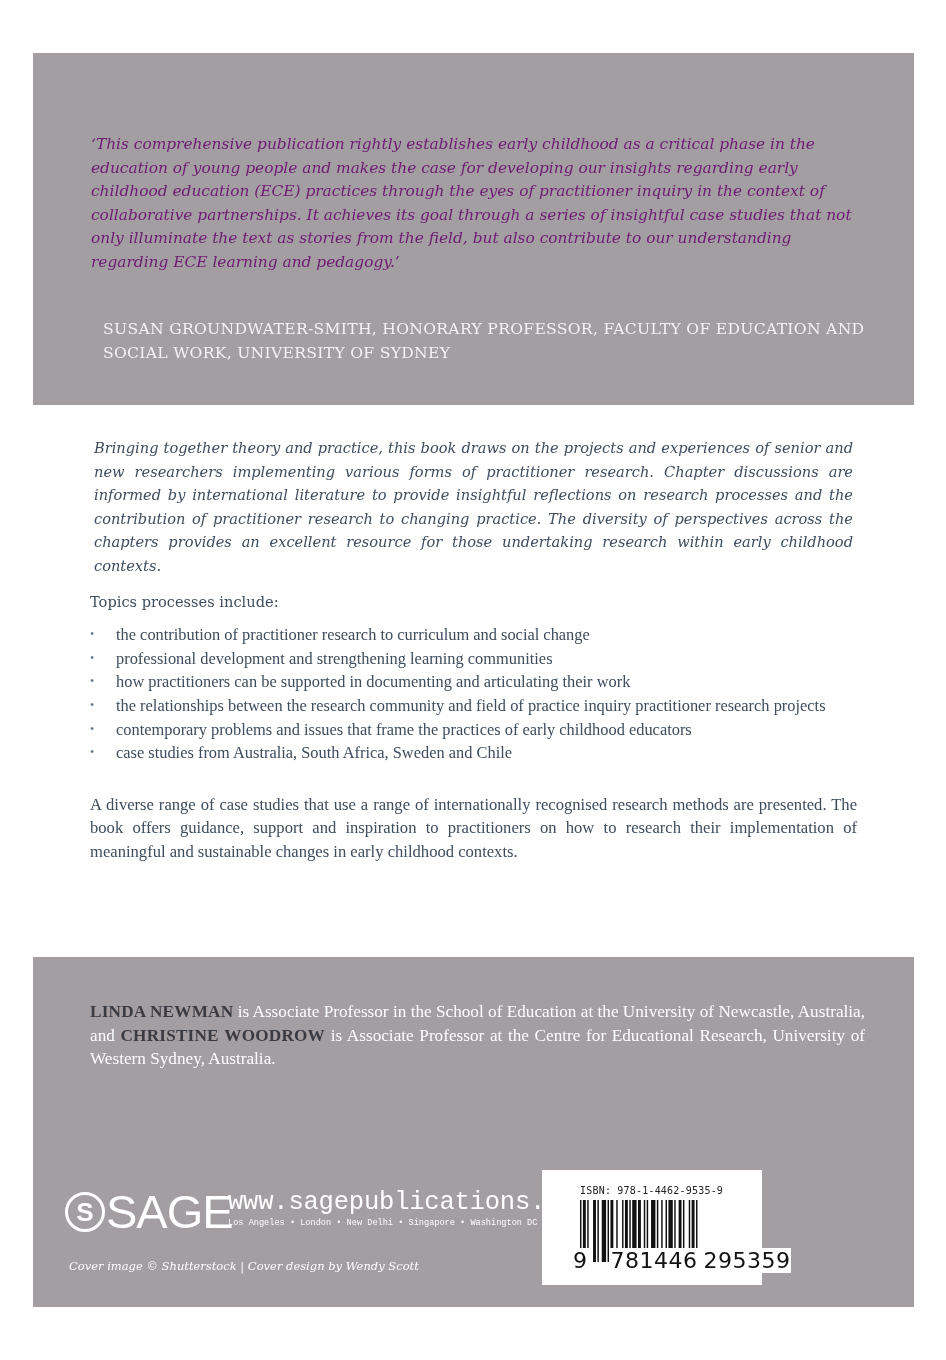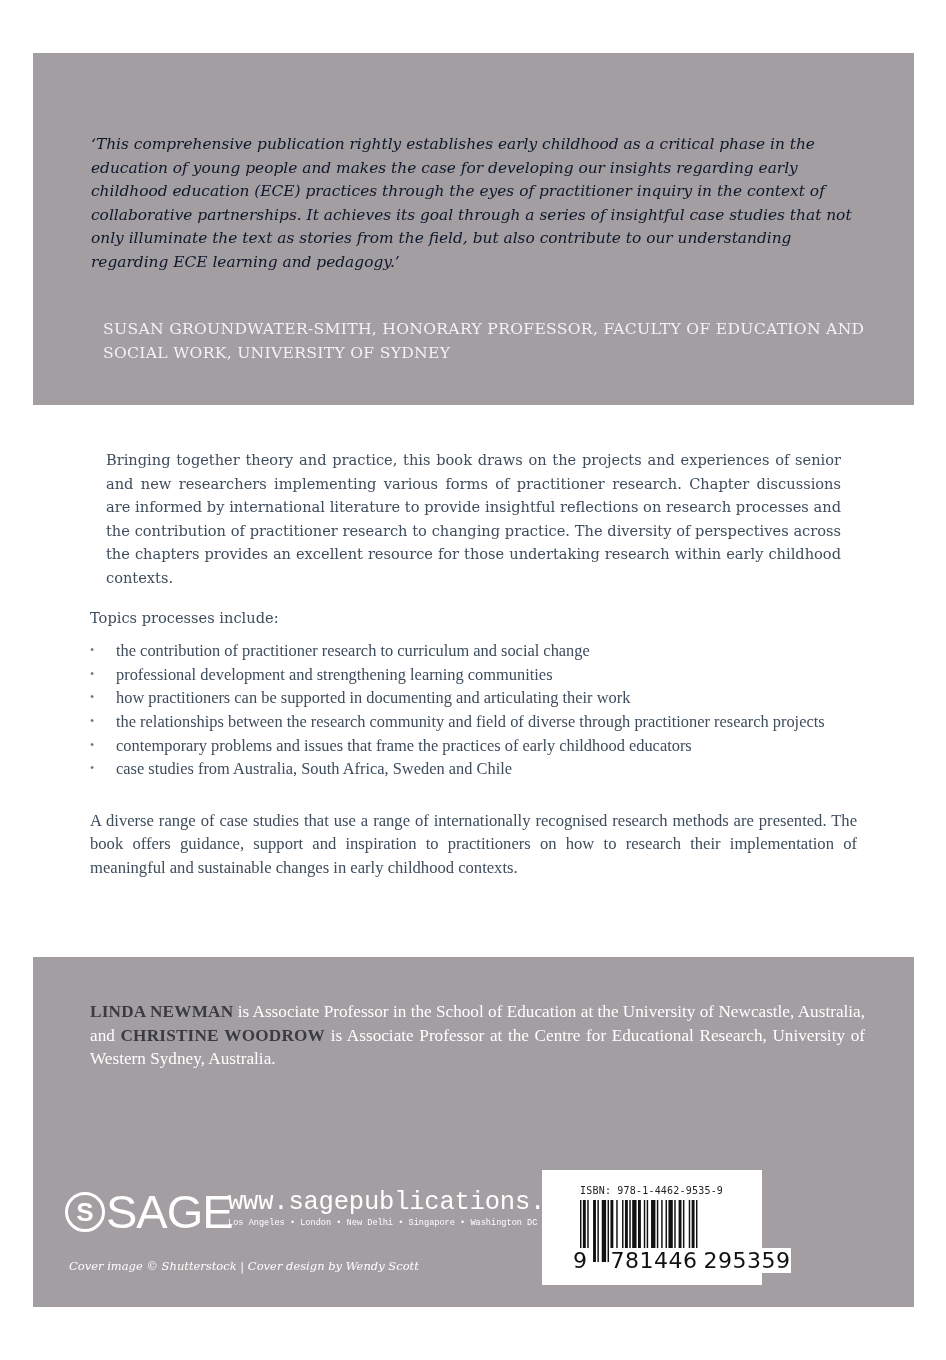--- a/index.html
+++ b/index.html
@@ -1,23 +1,23 @@
 <!DOCTYPE html>
 <html><head>
 <meta charset="utf-8">
 <style>
   html, body { margin: 0; padding: 0; background: #ffffff; }
   body { width: 946px; height: 1360px; position: relative; overflow: hidden; font-family: "DejaVu Serif", serif; }
   .panel { position: absolute; left: 33px; width: 881px; background: #a29ea2; }
   #top-panel { top: 53px; height: 352px; }
   #bottom-panel { top: 957px; height: 350px; }
-  .quote { position: absolute; left: 58px; top: 80px; width: 770px; color: #0f172a; font-style: italic; font-size: 15.4px; line-height: 23.6px; font-family: "DejaVu Serif", serif; text-align: left; }
+  .quote { position: absolute; left: 58px; top: 80px; width: 770px; color: #701a75; font-style: italic; font-size: 15.4px; line-height: 23.6px; font-family: "DejaVu Serif", serif; text-align: left; }
   .attribution { position: absolute; left: 70px; top: 265px; width: 790px; color: #f4f2f4; font-size: 15.6px; line-height: 23.5px; letter-spacing: 0.3px; font-family: "DejaVu Serif", serif; text-transform: uppercase; }
   .body-area { position: absolute; left: 90px; top: 432px; width: 767px; color: #3e4c5c; font-family: "DejaVu Serif", serif; }
-  .para { font-size: 14.6px; line-height: 23.6px; text-align: justify; margin: 16px; }
+  .para { font-size: 14.6px; line-height: 23.6px; text-align: justify; margin: 4px; font-style: italic; }
   .topics-head { font-size: 14.6px; line-height: 23.6px; margin: 12px 0 10px 0; }
   ul.topics { list-style: none; margin: 0; padding: 0; }
   ul.topics li { position: relative; padding-left: 26px; font-size: 14.6px; line-height: 23.6px; font-family: "Liberation Serif", serif; font-size: 16.4px; }
   ul.topics li .bullet { position: absolute; left: 0; top: 0; color: #6a7888; font-size: 12px; }
   .para2 { margin-top: 28px; font-family: "Liberation Serif", serif; font-size: 16.6px; line-height: 23.6px; text-align: justify; }
   .bio { position: absolute; left: 57px; top: 43px; width: 775px; color: #ffffff; font-family: "Liberation Serif", serif; font-size: 17.2px; line-height: 23.6px; text-align: justify; }
   .bio .name { color: #3a3a42; font-weight: bold; letter-spacing: 0.2px; }
   .sage-logo { position: absolute; left: 32px; top: 233px; height: 44px; display: flex; align-items: center; color: #ffffff; }
   .sage-circle { width: 40px; height: 40px; border: 3px solid #fff; border-radius: 50%; box-sizing: border-box; display: flex; align-items: center; justify-content: center; font-family: "Liberation Sans", sans-serif; font-weight: bold; font-size: 26px; color: #fff; }
   .sage-word { font-family: "Liberation Sans", sans-serif; font-size: 47px; line-height: 44px; letter-spacing: -1px; margin-left: 1px; }
@@ -39,21 +39,21 @@
   <div class="attribution">SUSAN GROUNDWATER-SMITH, HONORARY PROFESSOR, FACULTY OF EDUCATION AND SOCIAL WORK, UNIVERSITY OF SYDNEY</div>
 </div>
 
 <div class="body-area">
   <p class="para">Bringing together theory and practice, this book draws on the projects and experiences of senior and new researchers implementing various forms of practitioner research. Chapter discussions are informed by international literature to provide insightful reflections on research processes and the contribution of practitioner research to changing practice. The diversity of perspectives across the chapters provides an excellent resource for those undertaking research within early childhood contexts.</p>
   <div class="topics-head">Topics processes include:</div>
   <ul class="topics">
     <li><span class="bullet">•</span><span>the contribution of practitioner research to curriculum and social change</span></li>
     <li><span class="bullet">•</span><span>professional development and strengthening learning communities</span></li>
     <li><span class="bullet">•</span><span>how practitioners can be supported in documenting and articulating their work</span></li>
-    <li><span class="bullet">•</span><span>the relationships between the research community and field of diverse through practitioner research projects</span></li>
+    <li><span class="bullet">•</span><span>the relationships between the research community and field of practice inquiry practitioner research projects</span></li>
     <li><span class="bullet">•</span><span>contemporary problems and issues that frame the practices of early childhood educators</span></li>
     <li><span class="bullet">•</span><span>case studies from Australia, South Africa, Sweden and Chile</span></li>
   </ul>
   <p class="para2">A diverse range of case studies that use a range of internationally recognised research methods are presented. The book offers guidance, support and inspiration to practitioners on how to research their implementation of meaningful and sustainable changes in early childhood contexts.</p>
 </div>
 
 <div id="bottom-panel" class="panel">
   <div class="bio"><span class="name">LINDA NEWMAN</span><span> is Associate Professor in the School of Education at the University of Newcastle, Australia, and </span><span class="name">CHRISTINE WOODROW</span><span> is Associate Professor at the Centre for Educational Research, University of Western Sydney, Australia.</span></div>
 
   <div class="sage-logo">

